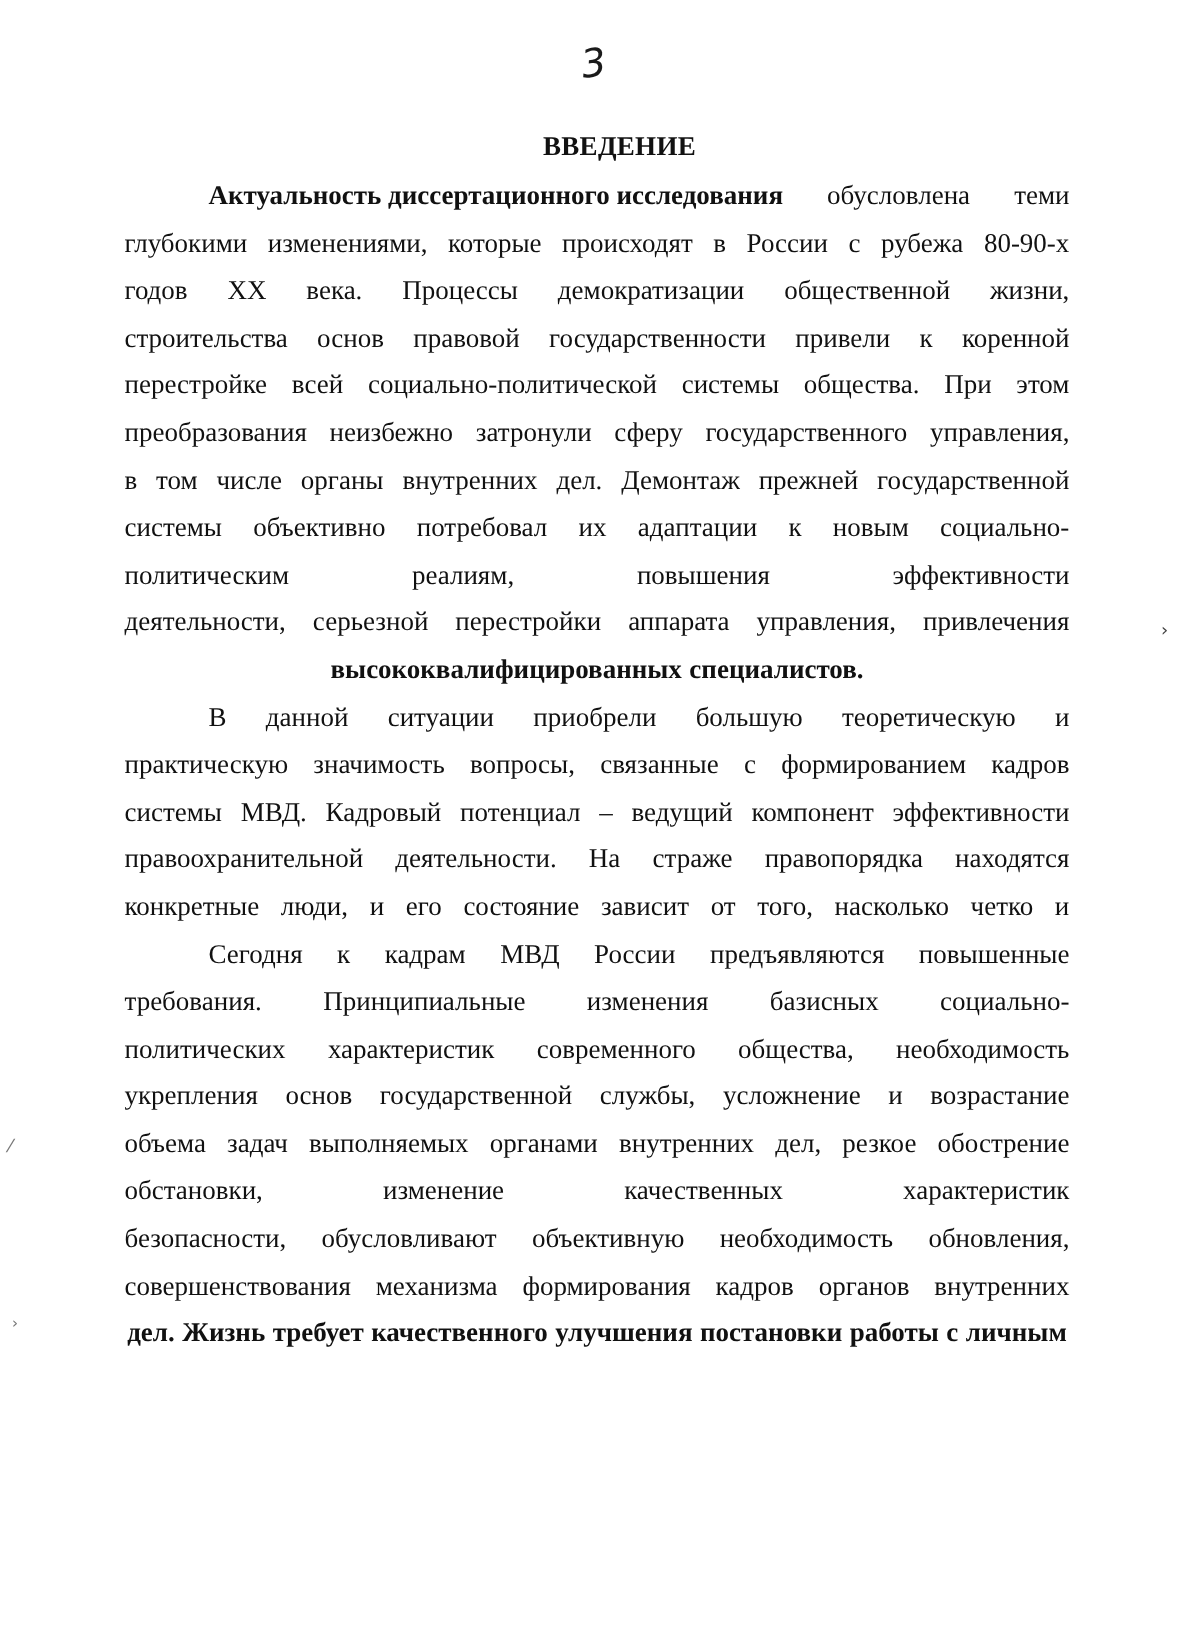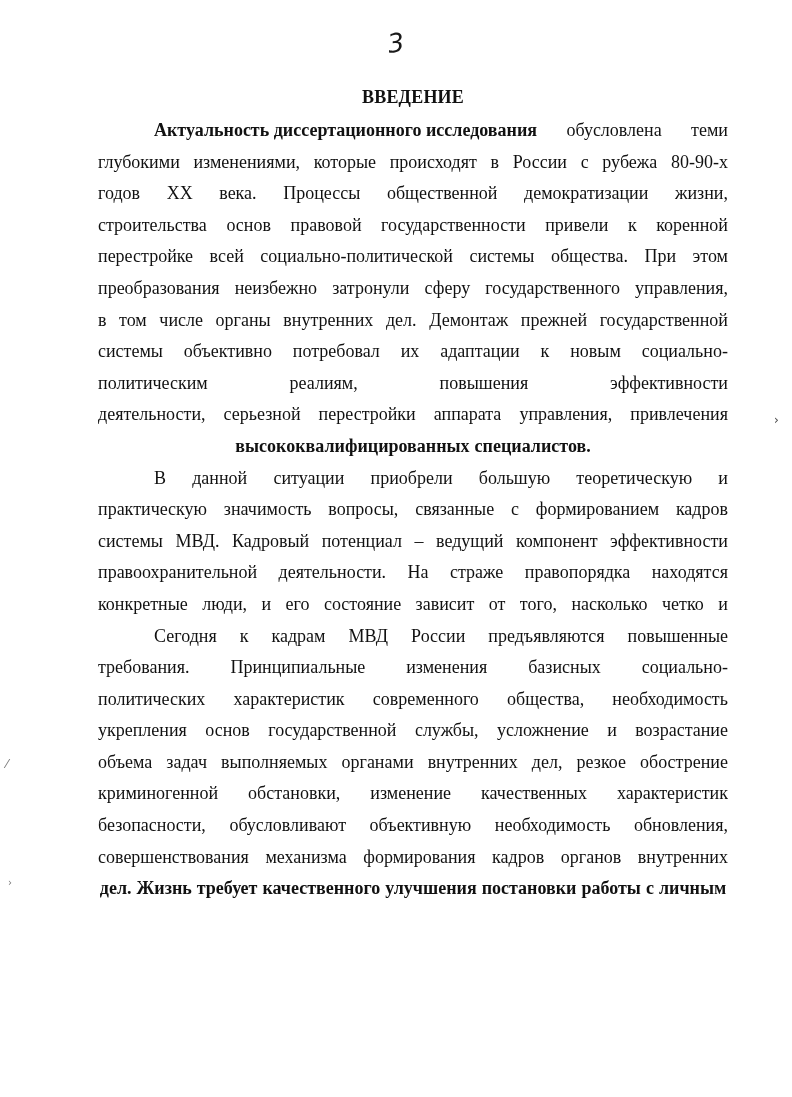--- a/index.html
+++ b/index.html
@@ -33,21 +33,21 @@
       left: 0;
       width: 826px;
       top: 87px;
       text-align: center;
       font-weight: bold;
       font-size: 18px;
       letter-spacing: 0.2px;
     }
     .content {
       position: absolute;
-      left: 98px;
+      left: 83px;
       top: 115px;
       width: 630px;
     }
     .line {
       height: 31.6px;
       line-height: 31.6px;
       font-size: 18px;
       white-space: nowrap;
       display: flex;
       justify-content: space-between;
@@ -93,22 +93,22 @@
         <span>России</span>
         <span>с</span>
         <span>рубежа</span>
         <span>80-90-х</span>
       </div>
       <div class="line">
         <span>годов</span>
         <span>XX</span>
         <span>века.</span>
         <span>Процессы</span>
+        <span>демократизации</span>
         <span>общественной</span>
-        <span>демократизации</span>
         <span>жизни,</span>
       </div>
       <div class="line">
         <span>строительства</span>
         <span>основ</span>
         <span>правовой</span>
         <span>государственности</span>
         <span>привели</span>
         <span>к</span>
         <span>коренной</span>
@@ -258,21 +258,20 @@
         <span>объема</span>
         <span>задач</span>
         <span>выполняемых</span>
         <span>органами</span>
         <span>внутренних</span>
         <span>дел,</span>
         <span>резкое</span>
         <span>обострение</span>
       </div>
       <div class="line">
-        <span>криминогенной</span>
         <span>обстановки,</span>
         <span>изменение</span>
         <span>качественных</span>
         <span>характеристик</span>
       </div>
       <div class="line">
         <span>безопасности,</span>
         <span>обусловливают</span>
         <span>объективную</span>
         <span>необходимость</span>

